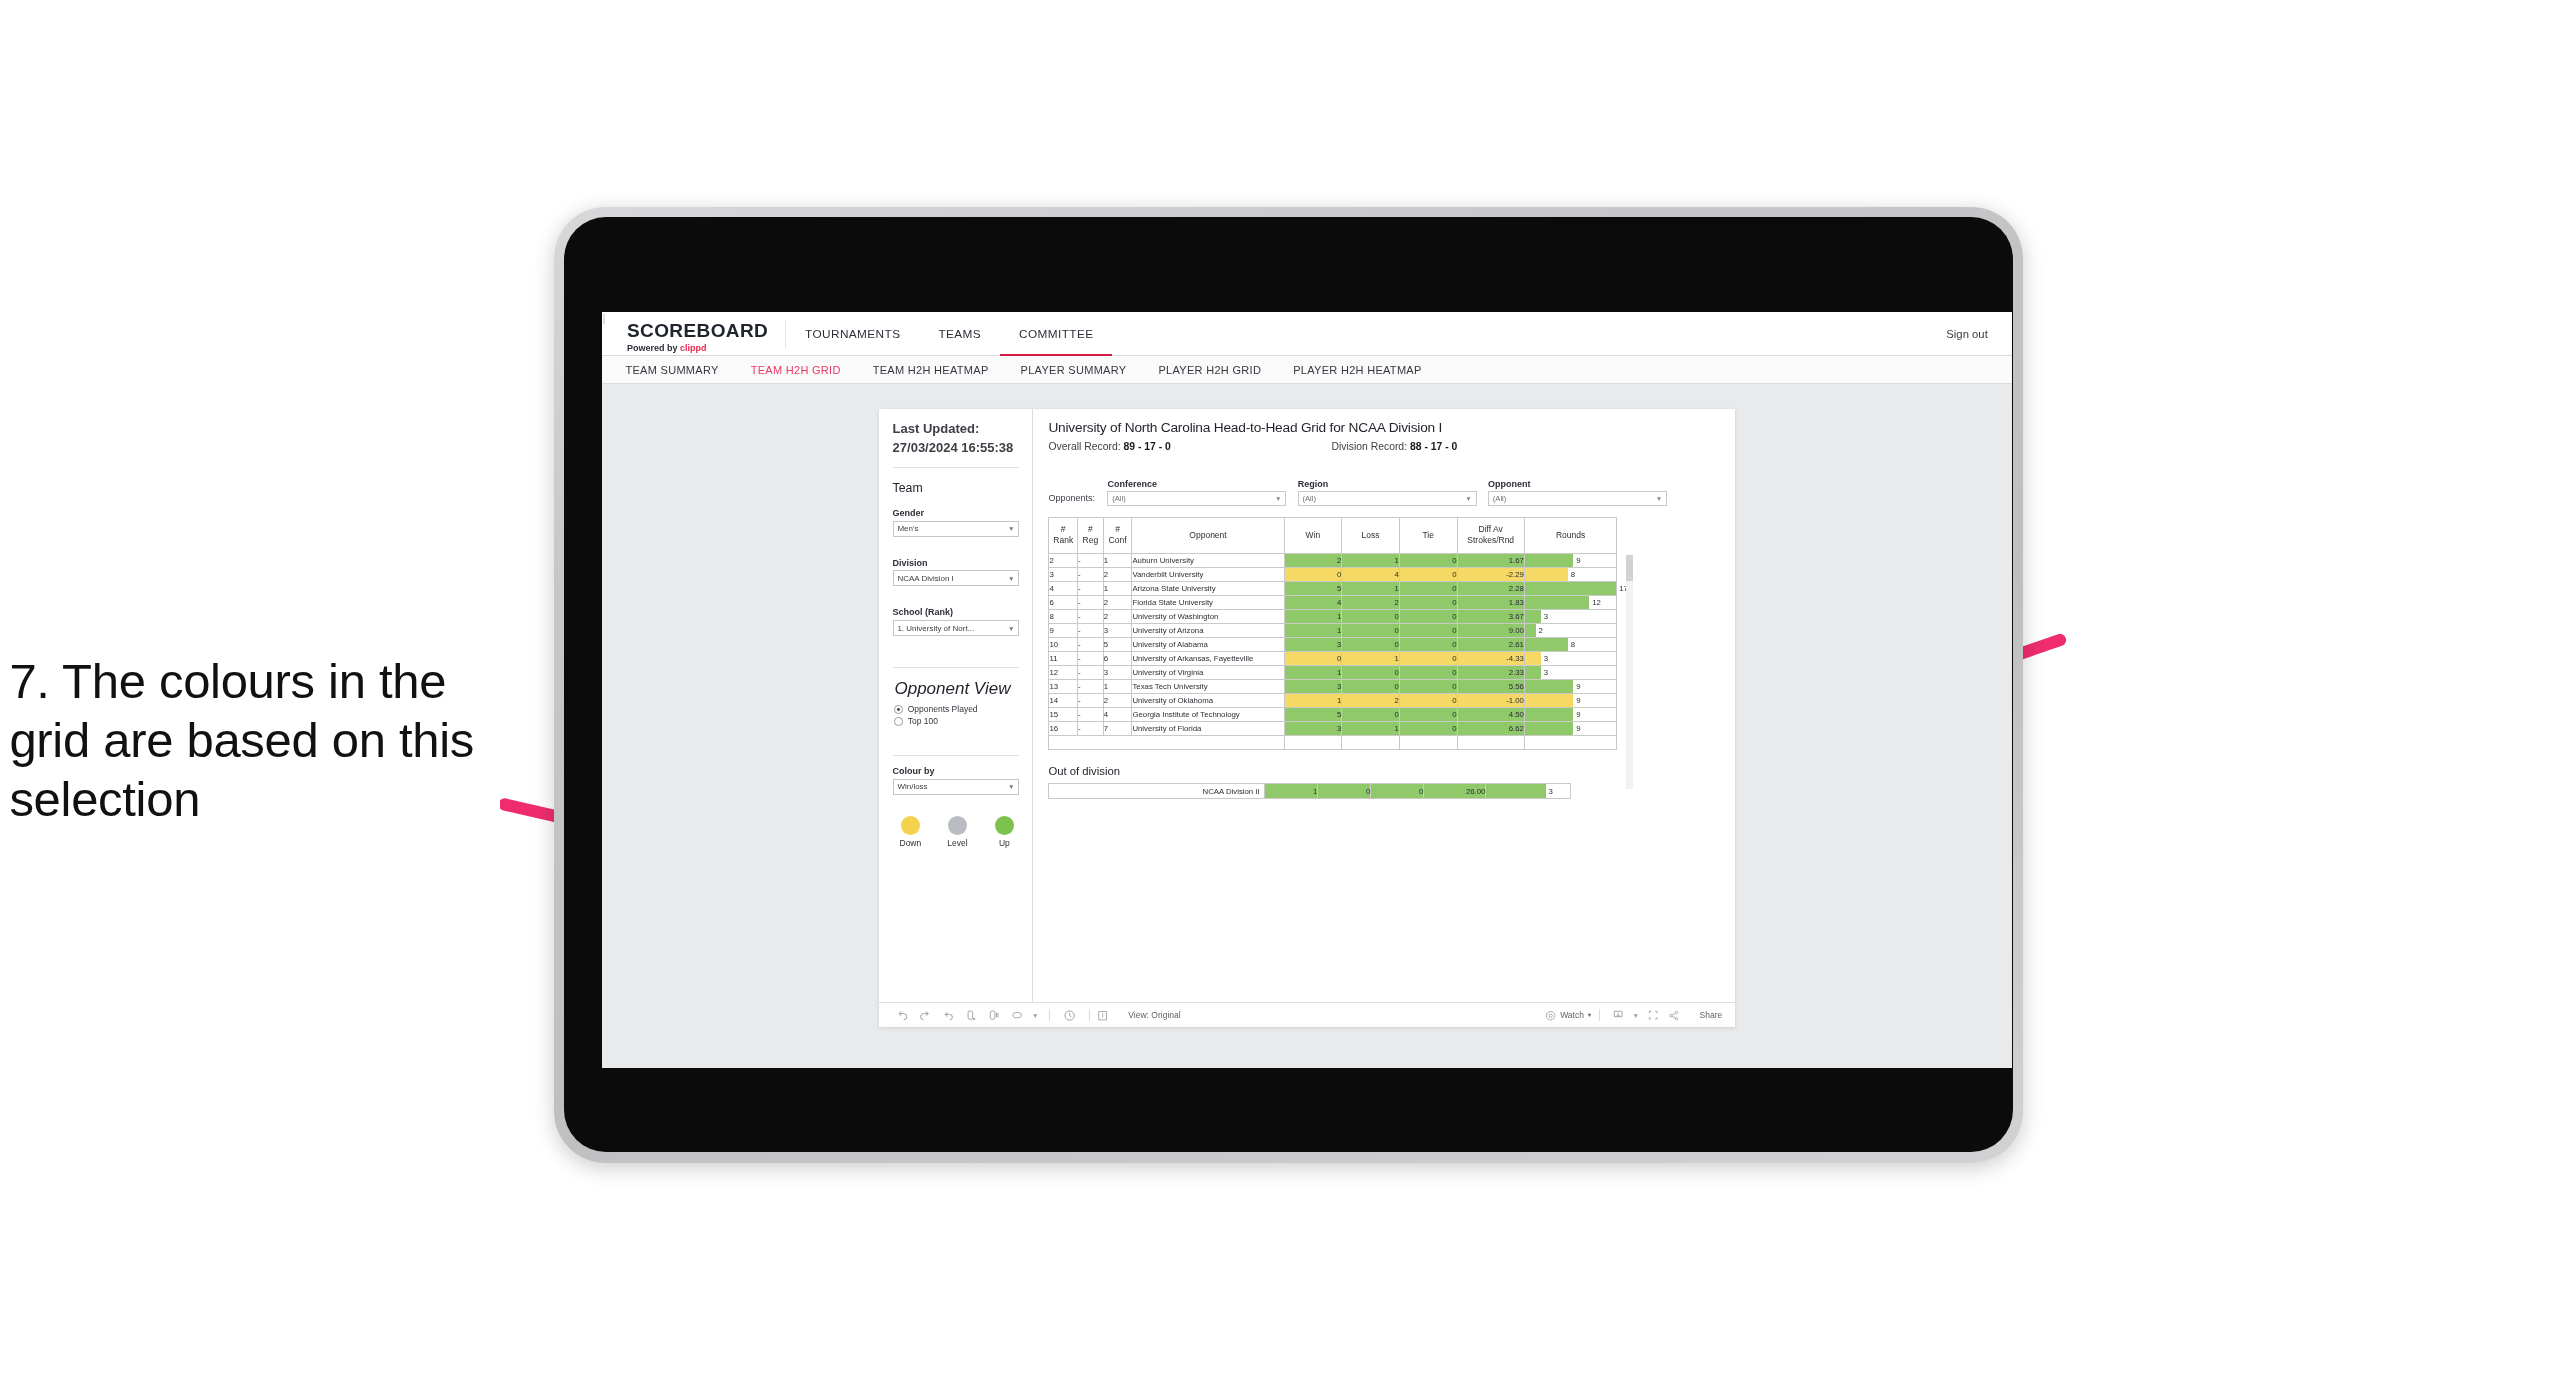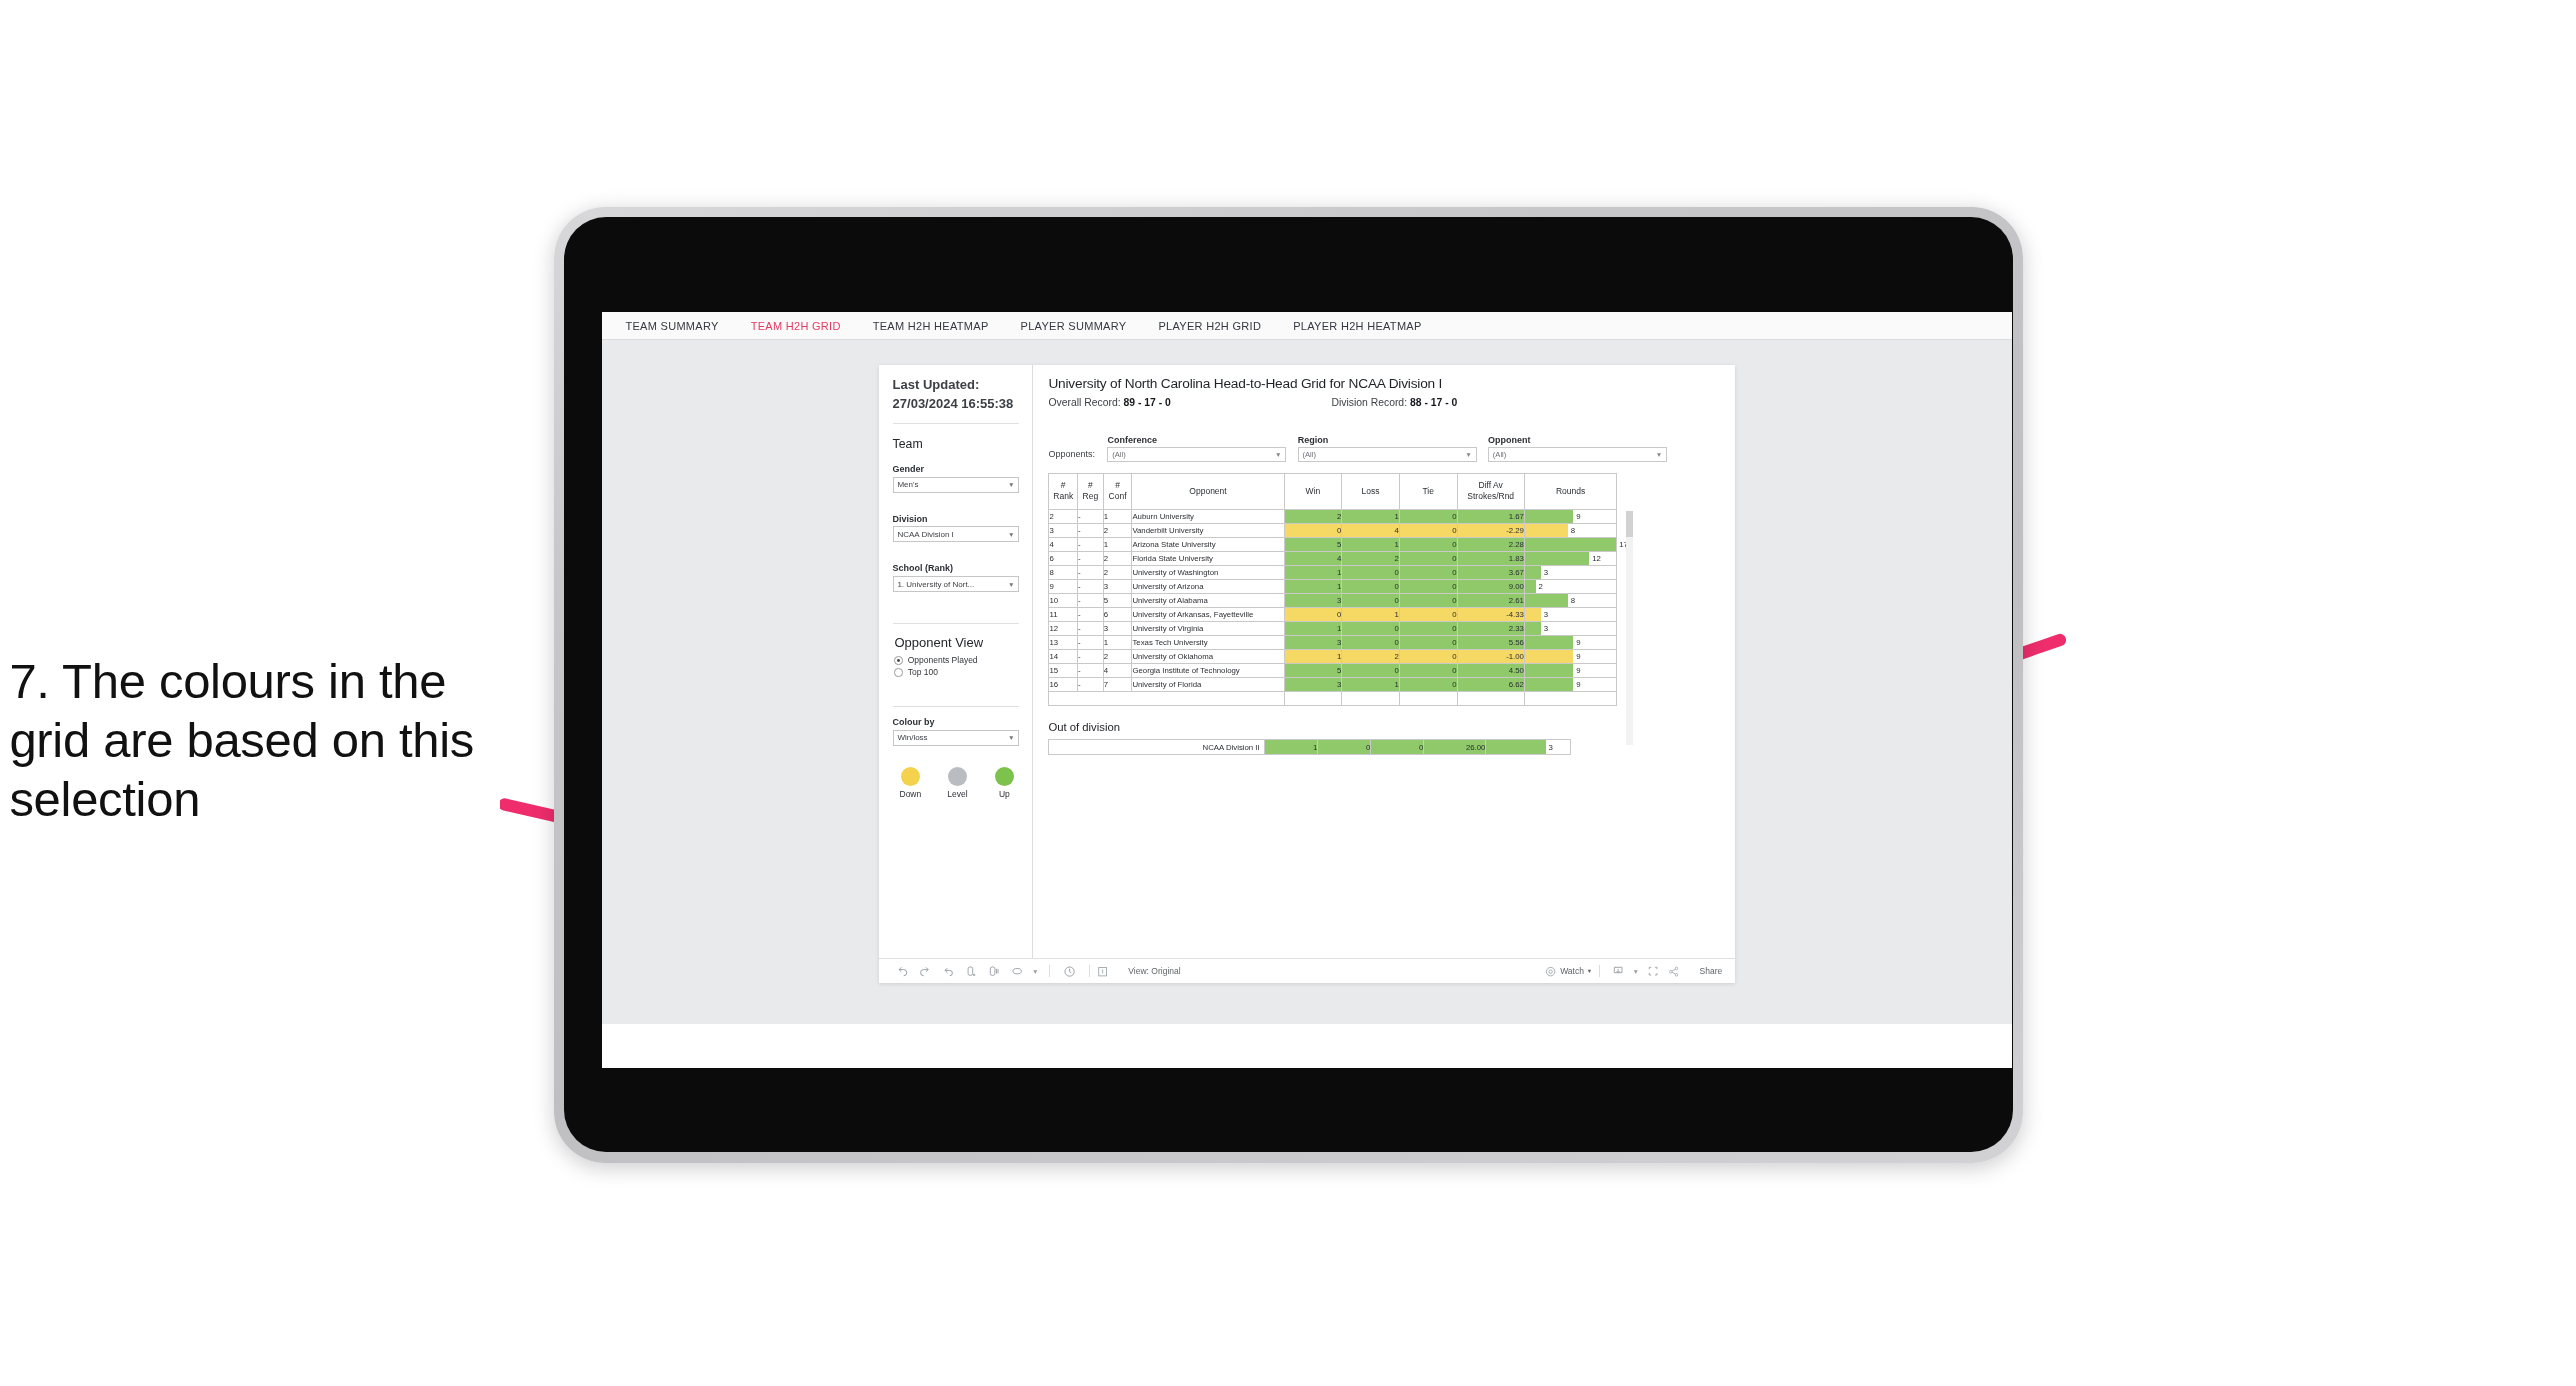--- a/index.html
+++ b/index.html
@@ -115,21 +115,21 @@
   .f-head { font-size: 12.3px; color:#23262c; margin: 12.3px 0 13.2px 0; }
   .f-label { font-size: 9px; font-weight:bold; color:#2c2f36; margin-bottom: 2.8px; }
   .f-select {
     height: 16px; border:0.9px solid #c6c6c6; background:#fff;
     font-size: 8px; color:#3b3e44; padding: 0 3.8px;
     display:flex; align-items:center; justify-content:space-between;
     cursor:pointer;
   }
   .f-select .caret { font-size:6.6px; color:#777; }
   .f-gap { height: 21px; }
-  .f-head2 { font-size: 13px; color:#23262c; margin: 11.3px 0 5.7px 1.9px; }
+  .f-head2 { font-size: 17px; color:#23262c; margin: 11.3px 0 5.7px 1.9px; font-style: italic; }
   .radio-row { display:flex; align-items:center; gap:4.7px; margin: 1.9px 0 0 1.9px; font-size:8.5px; color:#33363c;}
   .radio {
     width: 8.5px; height: 8.5px; border-radius:50%; border:0.9px solid #9a9a9a; background:#fff;
     display:inline-block; position:relative; flex:0 0 auto;
   }
   .radio.on::after {
     content:""; position:absolute; left:1.9px; top:1.9px; width:2.8px; height:2.8px;
     border-radius:50%; background:#4a4a4a;
   }
   .legend { display:flex; gap:19px; margin: 21px 0 0 3.8px; }
@@ -218,20 +218,36 @@
   <div class="tablet">
     <div class="btn-side btn-top"></div>
     <div class="btn-side btn-l1"></div>
     <div class="btn-side btn-l2"></div>
     <div class="btn-side btn-l3"></div>
 
     <div class="tablet-screen">
 
       <div class="viewport">
 
+        <div class="topnav">
+          <div class="brand">
+            <div class="brand-title">SCOREBOARD</div>
+            <div class="brand-sub">
+              <span>Powered by </span><span class="clippd">clippd</span>
+            </div>
+          </div>
+          <div class="topnav-sep"></div>
+          <div class="topnav-item">TOURNAMENTS</div>
+          <div class="topnav-item">TEAMS</div>
+          <div class="topnav-item active">COMMITTEE</div>
+          <div class="topnav-right">
+            <span class="bar">|</span>
+            <span>Sign out</span>
+          </div>
+        </div>
 
         <div class="subnav">
           <div class="subnav-item">TEAM SUMMARY</div>
           <div class="subnav-item active">TEAM H2H GRID</div>
           <div class="subnav-item">TEAM H2H HEATMAP</div>
           <div class="subnav-item">PLAYER SUMMARY</div>
           <div class="subnav-item">PLAYER H2H GRID</div>
           <div class="subnav-item">PLAYER H2H HEATMAP</div>
         </div>
 

